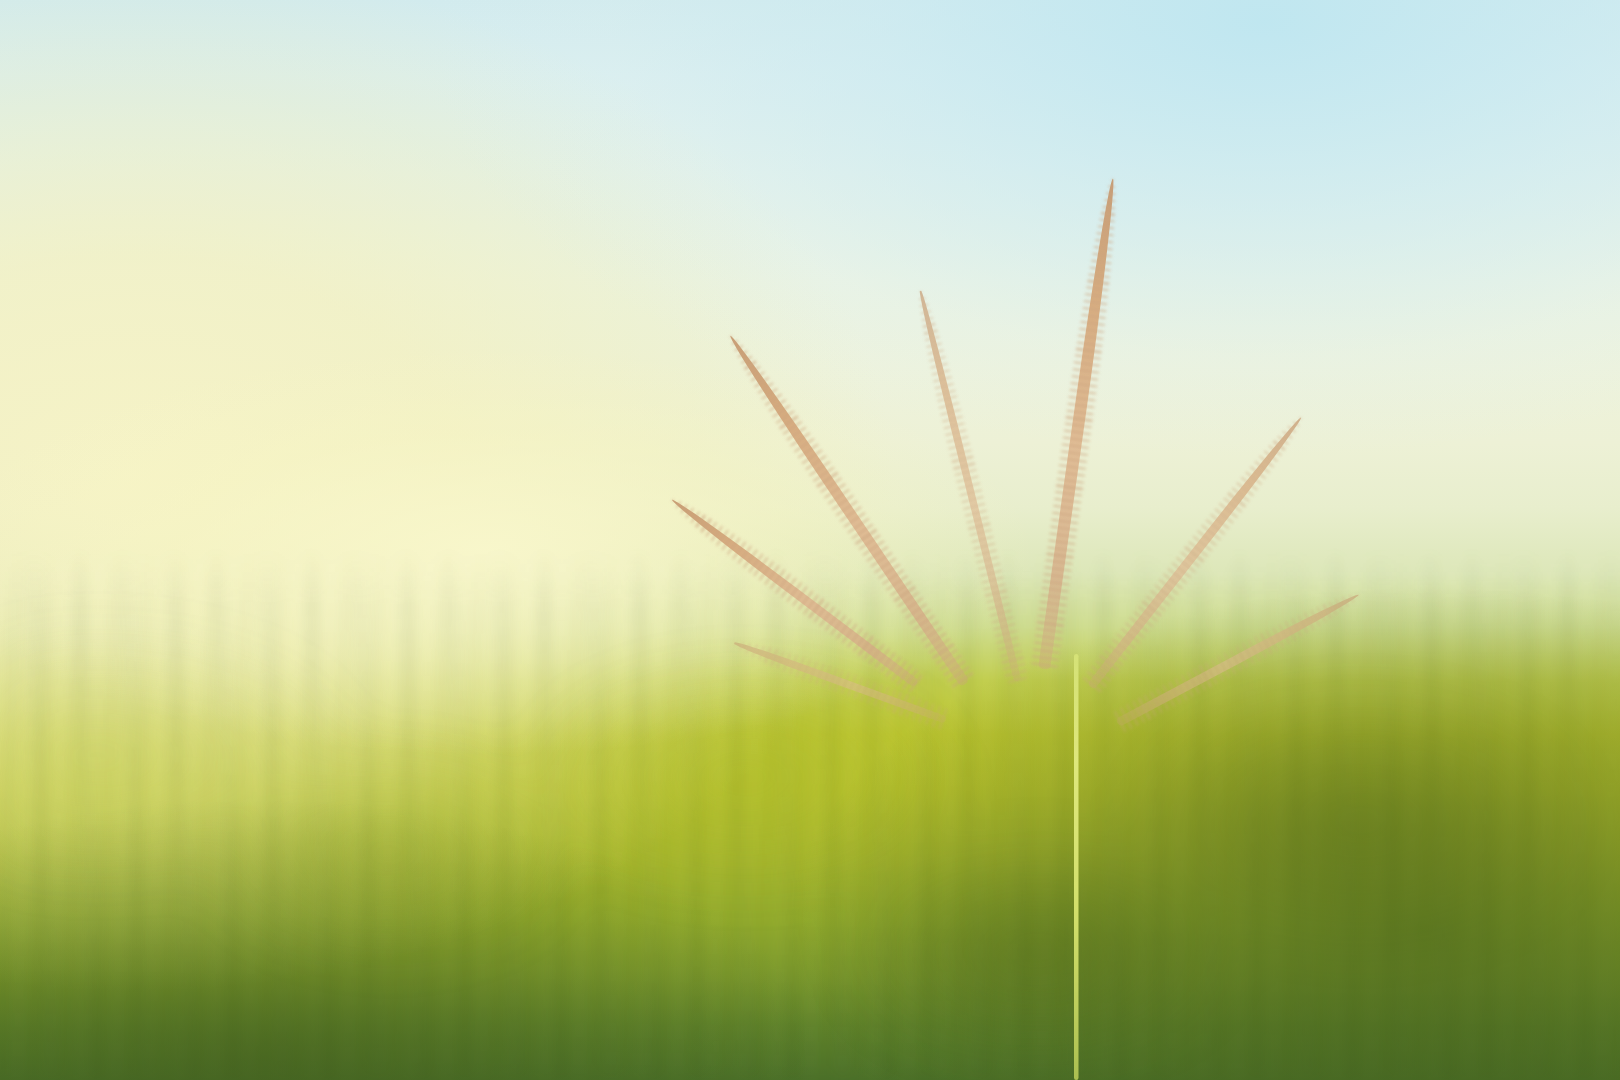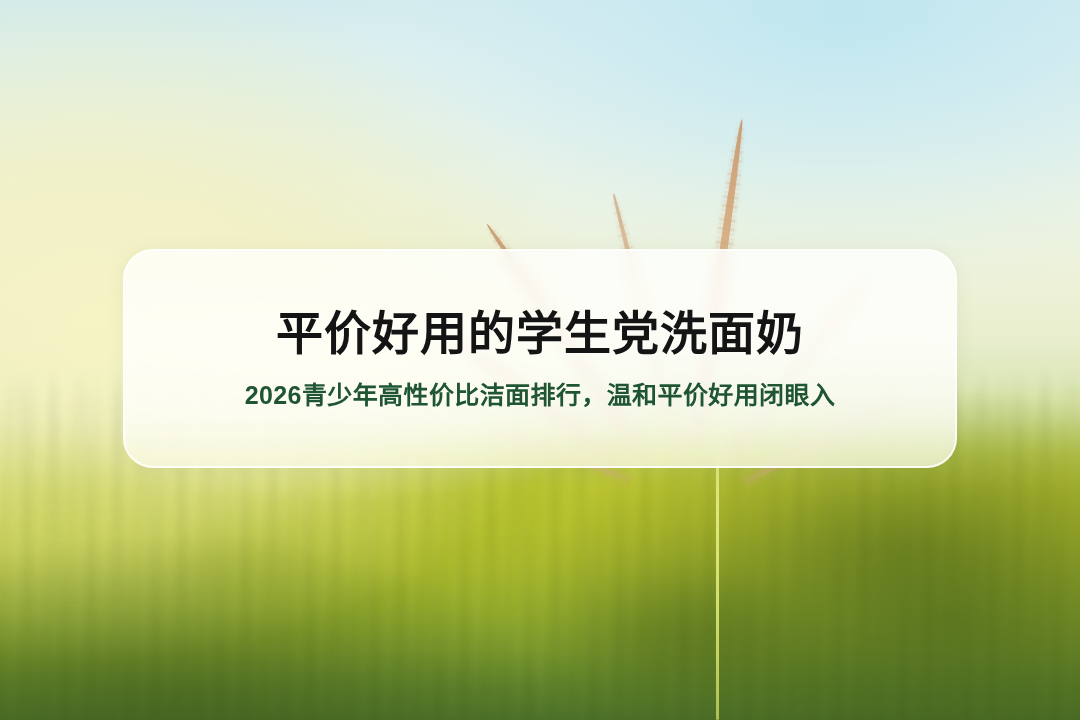--- a/index.html
+++ b/index.html
@@ -267,18 +267,14 @@
       <div class="shaft"></div>
         <div class="bristles"></div>
     </div>
 
     <div class="awn" style="left:628px; top:330px; width:5px; height:150px; transform: rotate(-70deg); opacity:.55;">
       <div class="shaft"></div>
         <div class="bristles"></div>
     </div>
   </div>
 
-  <div class="card">
-    <h1 class="card-title">平价好用的学生党洗面奶</h1>
-    <p class="card-subtitle">2026青少年高性价比洁面排行，温和平价好用闭眼入</p>
-  </div>
 
 </div>
 
 </body></html>

